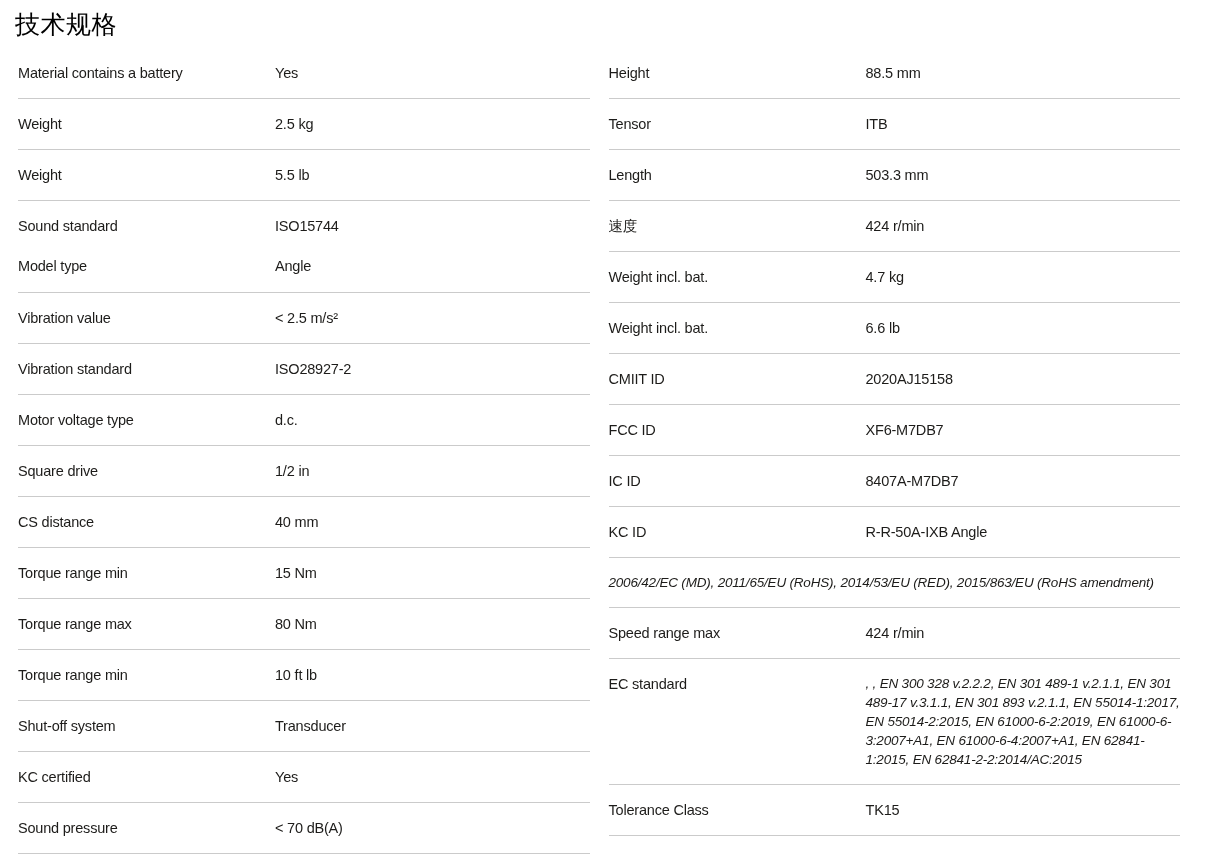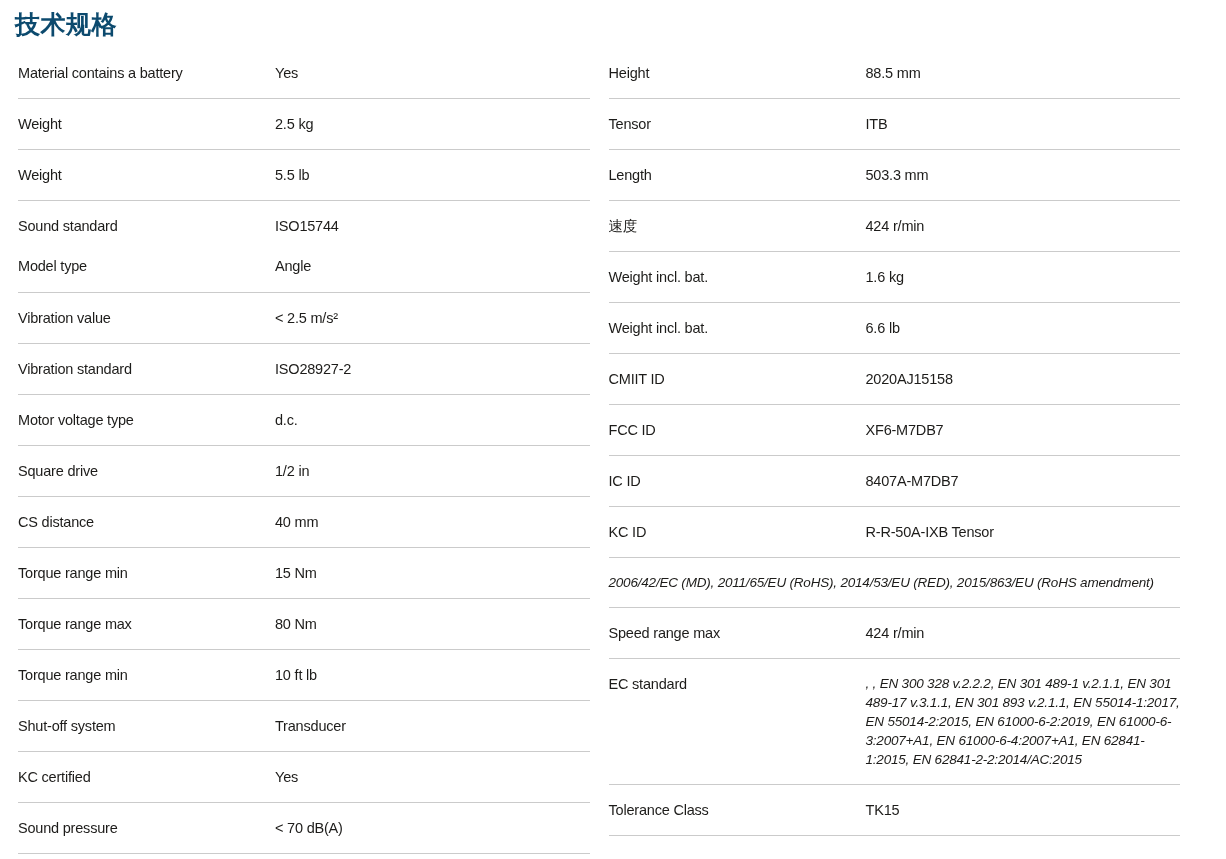--- a/index.html
+++ b/index.html
@@ -8,22 +8,22 @@
     width: 1226px; height: 859px;
     background: #ffffff;
     overflow: hidden;
     font-family: "Liberation Sans", sans-serif;
     color: #1d1c1a;
   }
   .page-title {
     margin: 8px 0 0 15px;
     font-size: 25px;
     line-height: 32px;
-    font-weight: 700;
-    color: #0c4a6e;
+    font-weight: 400;
+    color: #000000;
     letter-spacing: 0.5px;
   }
   .spec-columns {
     display: flex;
     gap: 19px;
     margin: 8px 0 0 18px;
     width: 1162px;
   }
   .spec-col {
     flex: 1 1 0;
@@ -138,41 +138,41 @@
     <div class="row">
       <div class="label">Length</div>
       <div class="value">503.3 mm</div>
     </div>
     <div class="row">
       <div class="label">速度</div>
       <div class="value">424 r/min</div>
     </div>
     <div class="row">
       <div class="label">Weight incl. bat.</div>
-      <div class="value">1.6 kg</div>
+      <div class="value">4.7 kg</div>
     </div>
     <div class="row">
       <div class="label">Weight incl. bat.</div>
       <div class="value">6.6 lb</div>
     </div>
     <div class="row">
       <div class="label">CMIIT ID</div>
       <div class="value">2020AJ15158</div>
     </div>
     <div class="row">
       <div class="label">FCC ID</div>
       <div class="value">XF6-M7DB7</div>
     </div>
     <div class="row">
       <div class="label">IC ID</div>
       <div class="value">8407A-M7DB7</div>
     </div>
     <div class="row">
       <div class="label">KC ID</div>
-      <div class="value">R-R-50A-IXB Tensor</div>
+      <div class="value">R-R-50A-IXB Angle</div>
     </div>
     <div class="row tall">
       <div class="value">2006/42/EC (MD), 2011/65/EU (RoHS), 2014/53/EU (RED), 2015/863/EU (RoHS amendment)</div>
     </div>
     <div class="row">
       <div class="label">Speed range max</div>
       <div class="value">424 r/min</div>
     </div>
     <div class="row tall">
       <div class="label">EC standard</div>

